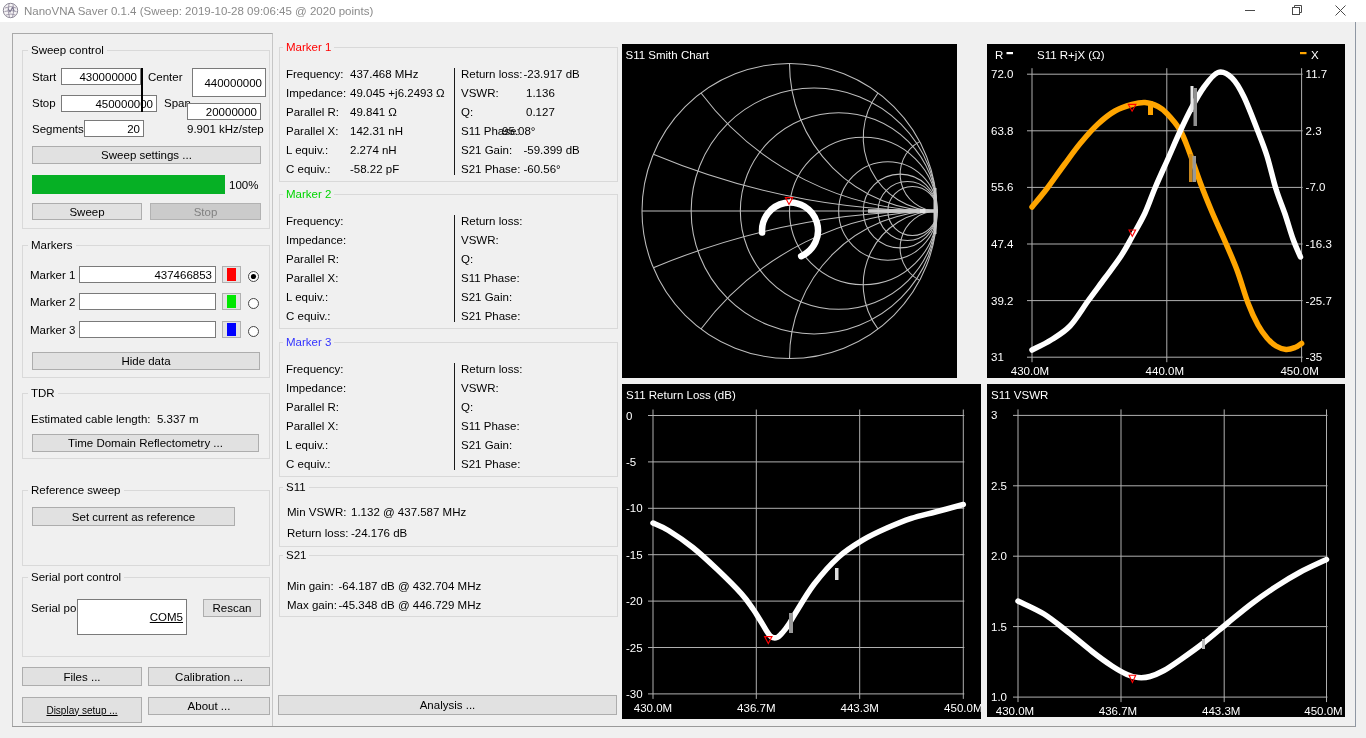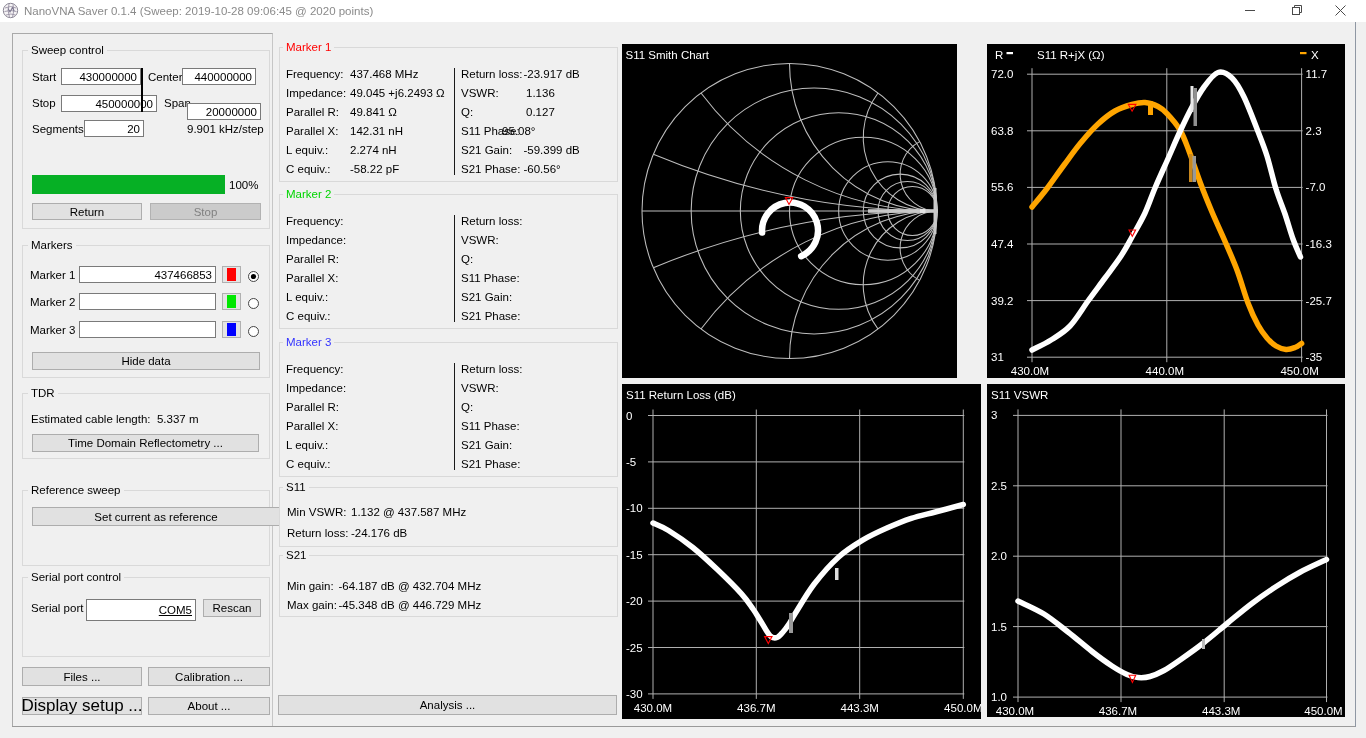--- a/index.html
+++ b/index.html
@@ -31,32 +31,33 @@
 <path d="M95.5 5.5 L105.5 15.5 M105.5 5.5 L95.5 15.5" stroke="#4a4a4a" stroke-width="1"></path>
 </svg>
 <div class="a" style="left:12px;top:33px;width:261px;height:693px;border:1px solid #c6c6c6;border-left-color:#a9a9a9;border-top-color:#a9a9a9;border-bottom:none;"></div>
 <div class="a" style="left:12px;top:726px;width:1343px;height:1px;background:#9a9a9a;"></div>
 <div class="a" style="left:1355px;top:22px;width:1px;height:705px;background:#8f97a3;"></div>
 <div class="gb" style="left:22px;top:50px;width:248px;height:179px;"></div>
 <div class="gl" style="left:28px;top:44px;">Sweep control</div>
 <div class="t" style="left:32px;top:71px;color:#000;">Start</div>
 <div class="fld" style="left:61px;top:68px;width:80px;height:17px;">430000000</div>
 <div class="t" style="left:148px;top:71px;color:#000;">Center</div>
-<div class="fld" style="left:182px;top:68px;width:74px;height:17px;">440000000</div>
+<div class="fld" style="left:192px;top:68px;width:74px;height:29px;">440000000</div>
 <div class="t" style="left:32px;top:97px;color:#000;">Stop</div>
 <div class="fld" style="left:61px;top:95px;width:96px;height:17px;">450000000</div>
 <div class="t" style="left:164px;top:97px;color:#000;">Span</div>
 <div class="fld" style="left:187px;top:95px;width:74px;height:17px;margin-top:8px;">20000000</div>
 <div class="a" style="left:141px;top:68px;width:2px;height:44px;background:#000;"></div>
 <div class="t" style="left:32px;top:123px;color:#000;">Segments</div>
 <div class="fld" style="left:84px;top:120px;width:60px;height:17px;">20</div>
 <div class="t" style="left:187px;top:123px;color:#000;width:74px;text-align:right;">9.901 kHz/step</div>
+<div class="btn" style="left:32px;top:146px;width:229px;height:18px;font-size:11.5px;">Sweep settings ...</div>
 <div class="a" style="left:32px;top:175px;width:193px;height:19px;background:#06b025;"></div>
 <div class="t" style="left:229px;top:179px;color:#000;">100%</div>
-<div class="btn" style="left:32px;top:203px;width:110px;height:17px;font-size:11.5px;">Return</div>
+<div class="btn" style="left:32px;top:203px;width:110px;height:17px;font-size:11.5px;">Sweep</div>
 <div class="btn dis" style="left:150px;top:203px;width:111px;height:17px;font-size:11.5px;">Stop</div>
 <div class="gb" style="left:22px;top:245px;width:248px;height:133px;"></div>
 <div class="gl" style="left:28px;top:239px;">Markers</div>
 <div class="t" style="left:30px;top:269px;color:#000;">Marker 1</div>
 <div class="fld" style="left:79px;top:266px;width:137px;height:17px;">437466853</div>
 <div class="a" style="left:222px;top:266px;width:19px;height:17px;background:#e4e4e4;border:1px solid #b0b0b0;"></div>
 <div class="a" style="left:227px;top:268px;width:9px;height:13px;background:#ff0000;"></div>
 <svg class="a" style="left:248px;top:271px" width="11" height="11" viewBox="0 0 11 11">
       <circle cx="5.5" cy="5.5" r="5" fill="#fff" stroke="#454545" stroke-width="1"></circle>
       <circle cx="5.5" cy="5.5" r="2.6" fill="#000"></circle>
@@ -75,29 +76,29 @@
 <svg class="a" style="left:248px;top:326px" width="11" height="11" viewBox="0 0 11 11">
       <circle cx="5.5" cy="5.5" r="5" fill="#fff" stroke="#454545" stroke-width="1"></circle>
     </svg>
 <div class="btn" style="left:32px;top:352px;width:228px;height:18px;font-size:11.5px;">Hide data</div>
 <div class="gb" style="left:22px;top:393px;width:248px;height:66px;"></div>
 <div class="gl" style="left:28px;top:387px;">TDR</div>
 <div class="t" style="left:31px;top:413px;color:#000;">Estimated cable length:&nbsp; 5.337 m</div>
 <div class="btn" style="left:32px;top:434px;width:227px;height:18px;font-size:11.5px;">Time Domain Reflectometry ...</div>
 <div class="gb" style="left:22px;top:490px;width:248px;height:76px;"></div>
 <div class="gl" style="left:28px;top:484px;">Reference sweep</div>
-<div class="btn" style="left:32px;top:507px;width:248px;height:19px;font-size:11.5px;">Set current as reference</div>
+<div class="btn" style="left:32px;top:507px;width:203px;height:19px;font-size:11.5px;">Set current as reference</div>
 <div class="gb" style="left:22px;top:577px;width:248px;height:80px;"></div>
 <div class="gl" style="left:28px;top:571px;">Serial port control</div>
 <div class="t" style="left:31px;top:602px;color:#000;">Serial port</div>
-<div class="fld" style="left:86px;top:599px;width:110px;height:22px;text-decoration:underline;">COM5</div>
+<div class="fld" style="left:77px;top:599px;width:110px;height:36px;text-decoration:underline;">COM5</div>
 <div class="btn" style="left:203px;top:599px;width:58px;height:18px;font-size:11.5px;">Rescan</div>
 <div class="btn" style="left:22px;top:667px;width:120px;height:19px;font-size:11.5px;">Files ...</div>
 <div class="btn" style="left:148px;top:667px;width:122px;height:19px;font-size:11.5px;">Calibration ...</div>
-<div class="btn" style="left:22px;top:697px;width:120px;height:18px;font-size:17px;">Display setup ...</div>
+<div class="btn" style="left:22px;top:697px;width:120px;height:26px;font-size:10px;text-decoration:underline;">Display setup ...</div>
 <div class="btn" style="left:148px;top:697px;width:122px;height:18px;font-size:11.5px;">About ...</div>
 <div class="gb" style="left:279px;top:47px;width:339px;height:135px;"></div>
 <div class="gl" style="left:283px;top:41px;color:#ff0000;">Marker 1</div>
 <div class="a" style="left:454px;top:68px;width:1px;height:107px;background:#1a1a1a;"></div>
 <div class="t" style="left:286px;top:68px;color:#000;">Frequency:</div>
 <div class="t" style="left:350px;top:68px;color:#000;">437.468 MHz</div>
 <div class="t" style="left:461px;top:68px;color:#000;">Return loss:</div>
 <div class="t" style="left:523.5px;top:68px;color:#000;">-23.917 dB</div>
 <div class="t" style="left:286px;top:87px;color:#000;">Impedance:</div>
 <div class="t" style="left:350px;top:87px;color:#000;">49.045 +j6.2493 Ω</div>

